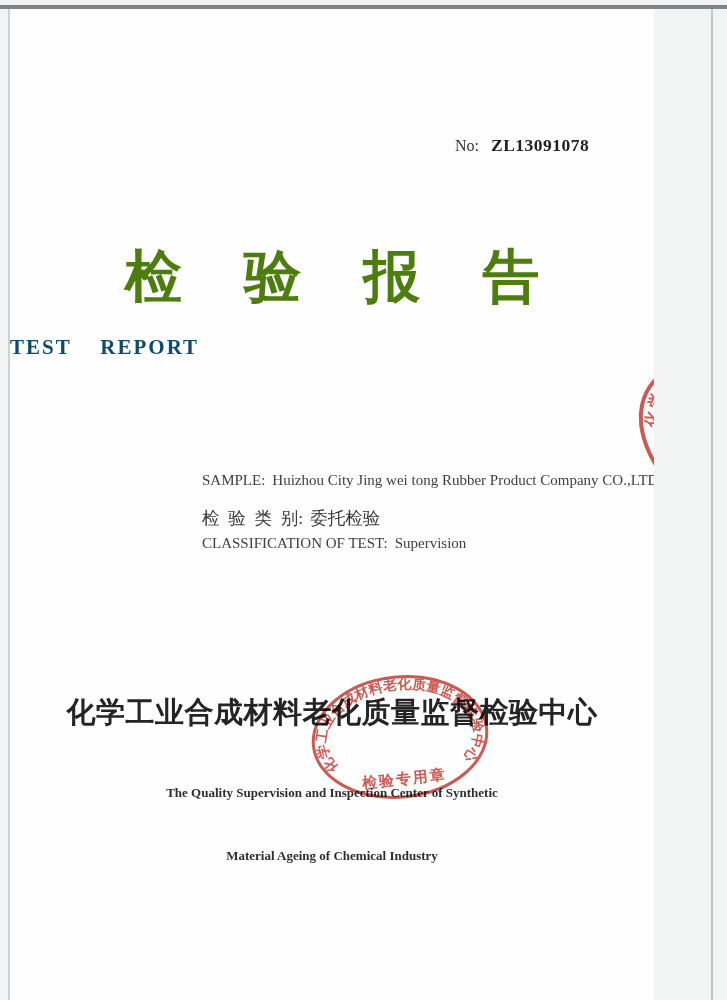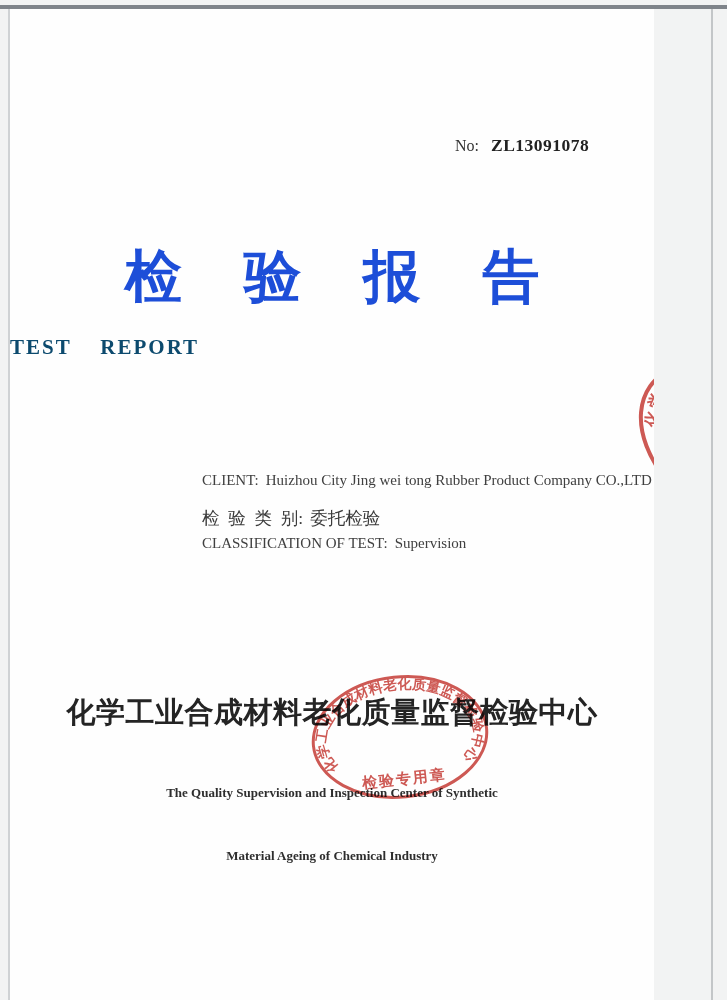--- a/index.html
+++ b/index.html
@@ -19,21 +19,21 @@
   }
   .no-line{
     position:absolute;left:445px;top:126px;
     font-size:16px;color:#333;white-space:pre;
   }
   .no-line .no-val{
     font-weight:bold;font-size:17.5px;color:#222;margin-left:12px;letter-spacing:.5px;
   }
   .title-cn{
     position:absolute;left:0;top:230px;width:100%;
-    text-align:center;font-size:57px;font-weight:bold;color:#1d4ed8;
+    text-align:center;font-size:57px;font-weight:bold;color:#4d7c0f;
     letter-spacing:24px;padding-left:24px;box-sizing:border-box;white-space:pre;
   }
   .title-en{
     position:absolute;left:0;top:326px;width:100%;
     text-align:left;font-size:21px;font-weight:bold;color:#0c4a6e;
     letter-spacing:2px;white-space:pre;font-family:Liberation Serif, serif;
   }
   .fields{position:absolute;left:192px;top:461px;}
   .frow{margin-bottom:14px;}
   .frow .cn{
@@ -76,21 +76,21 @@
 
     <div class="no-line"><span>No:</span><span class="no-val">ZL13091078</span></div>
 
     <div class="title-cn">检 验 报 告</div>
     <div class="title-en">TEST    REPORT</div>
 
     <div class="fields">
 
 
       <div class="frow">
-        <div class="en"><span class="flabel-en">CLIENT:</span><span class="fval-en">Huizhou City Jing wei tong Rubber Product Company CO.,LTD</span></div>
+        <div class="en"><span class="flabel-en">SAMPLE:</span><span class="fval-en">Huizhou City Jing wei tong Rubber Product Company CO.,LTD</span></div>
       </div>
 
       <div class="frow">
         <div class="cn"><span class="flabel">检  验  类  别:</span><span class="fval">委托检验</span></div>
         <div class="en"><span class="flabel-en">CLASSIFICATION OF TEST:</span><span class="fval-en">Supervision</span></div>
       </div>
 
     </div>
 
     <div class="org">

